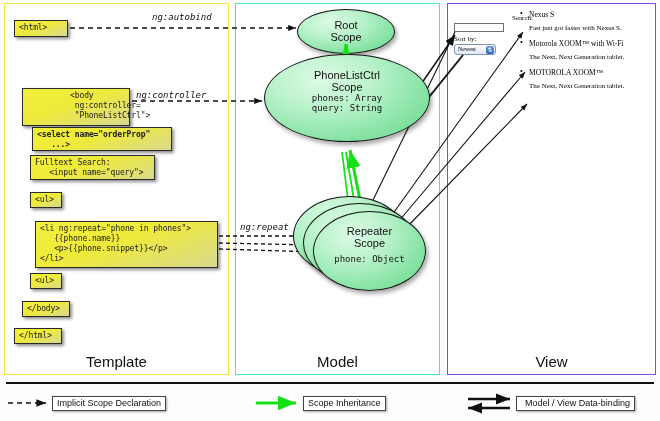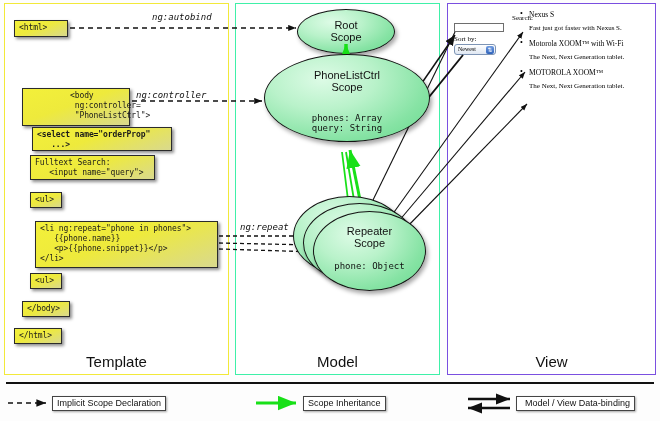--- a/index.html
+++ b/index.html
@@ -221,28 +221,28 @@
     <div class="title" style="padding-top:9px; white-space:pre;">Root
 Scope</div>
   </div>
 
   <div class="ellipse" style="left:293px; top:196px; width:113px; height:80px; z-index:1;"></div>
   <div class="ellipse" style="left:303px; top:203px; width:113px; height:80px; z-index:2;"></div>
 
   <div class="ellipse" style="left:264px; top:54px; width:166px; height:88px; z-index:3;">
     <div class="title" style="padding-top:14px; white-space:pre;">PhoneListCtrl
 Scope</div>
-    <div class="props" style="margin-top:20px;">phones: Array
+    <div class="props" style="margin-top:0;">phones: Array
 query: String</div>
   </div>
 
   <div class="ellipse" style="left:313px; top:211px; width:113px; height:80px; z-index:4;">
     <div class="title" style="padding-top:13px; white-space:pre;">Repeater
 Scope</div>
-    <div class="props" style="margin-top:12px;">phone: Object</div>
+    <div class="props" style="margin-top:5px;">phone: Object</div>
   </div>
 
   <div class="view-label" style="left:472px; top:14px;margin-left:40px;">Search:</div>
   <div class="view-input" style="left:454px; top:23px; width:50px; height:9px;" title=""></div>
 
   <div class="view-label" style="left:454px; top:35px;">Sort by:</div>
   <div class="view-select" style="left:454px; top:44px; width:42px; height:11px;">
     <span>Newest</span>
     <span class="arrowbtn">⇅</span>
   </div>

